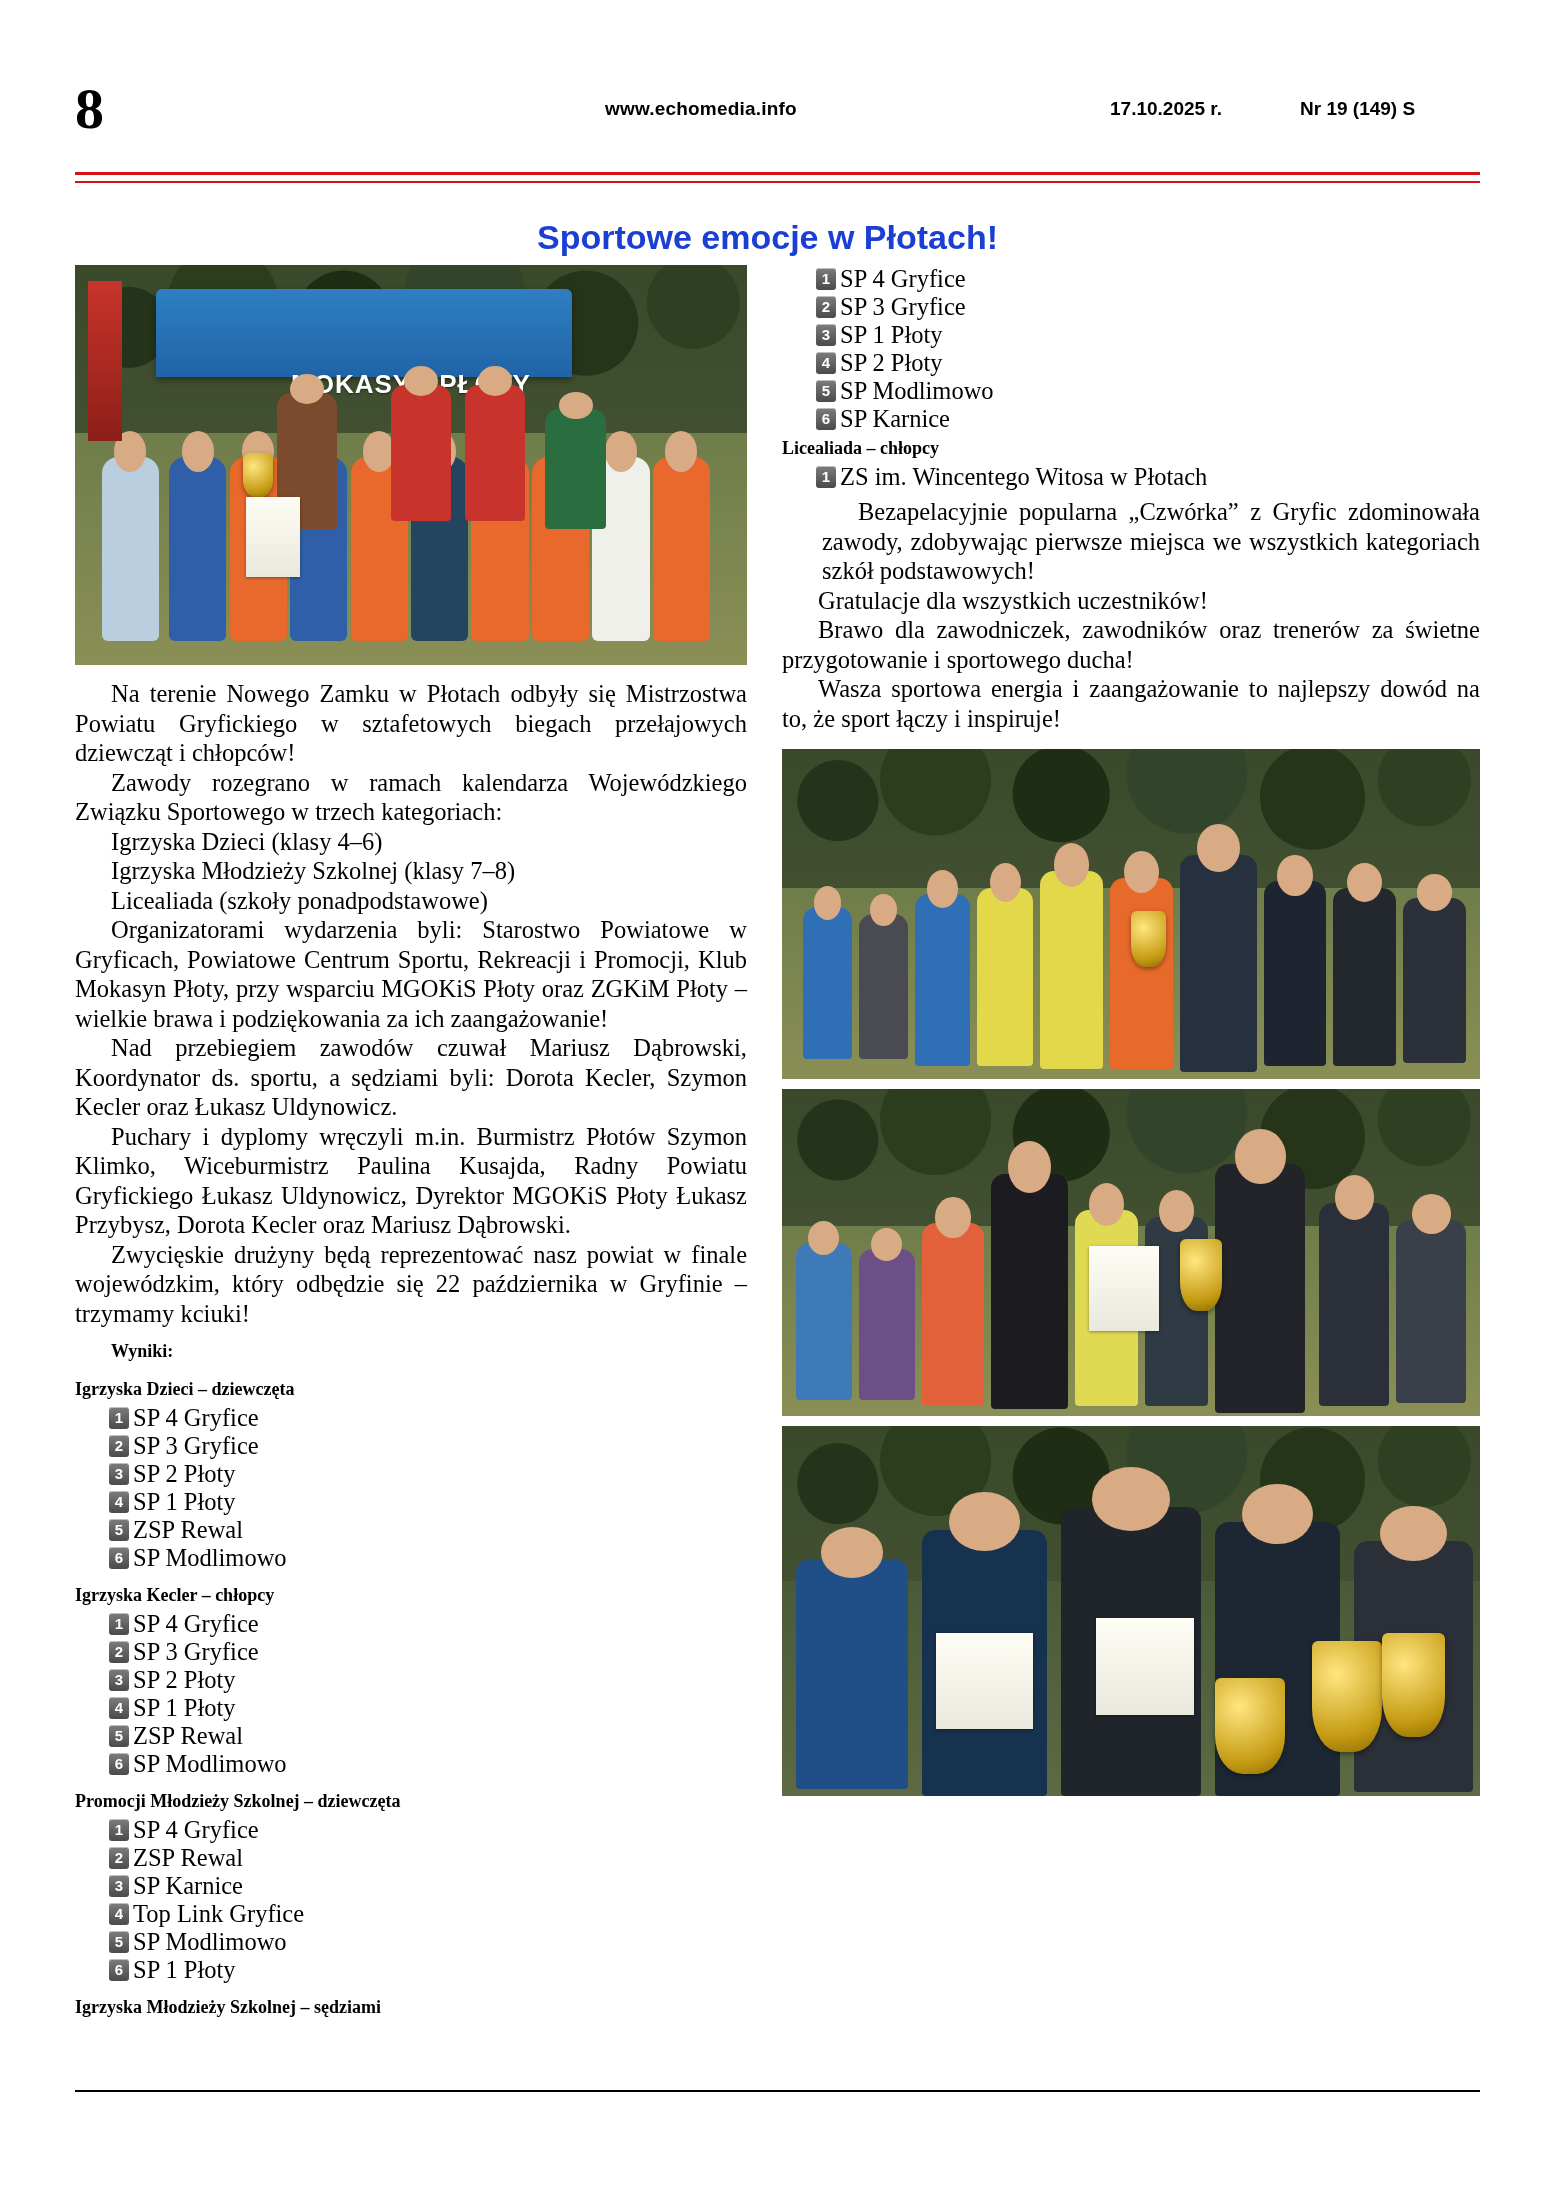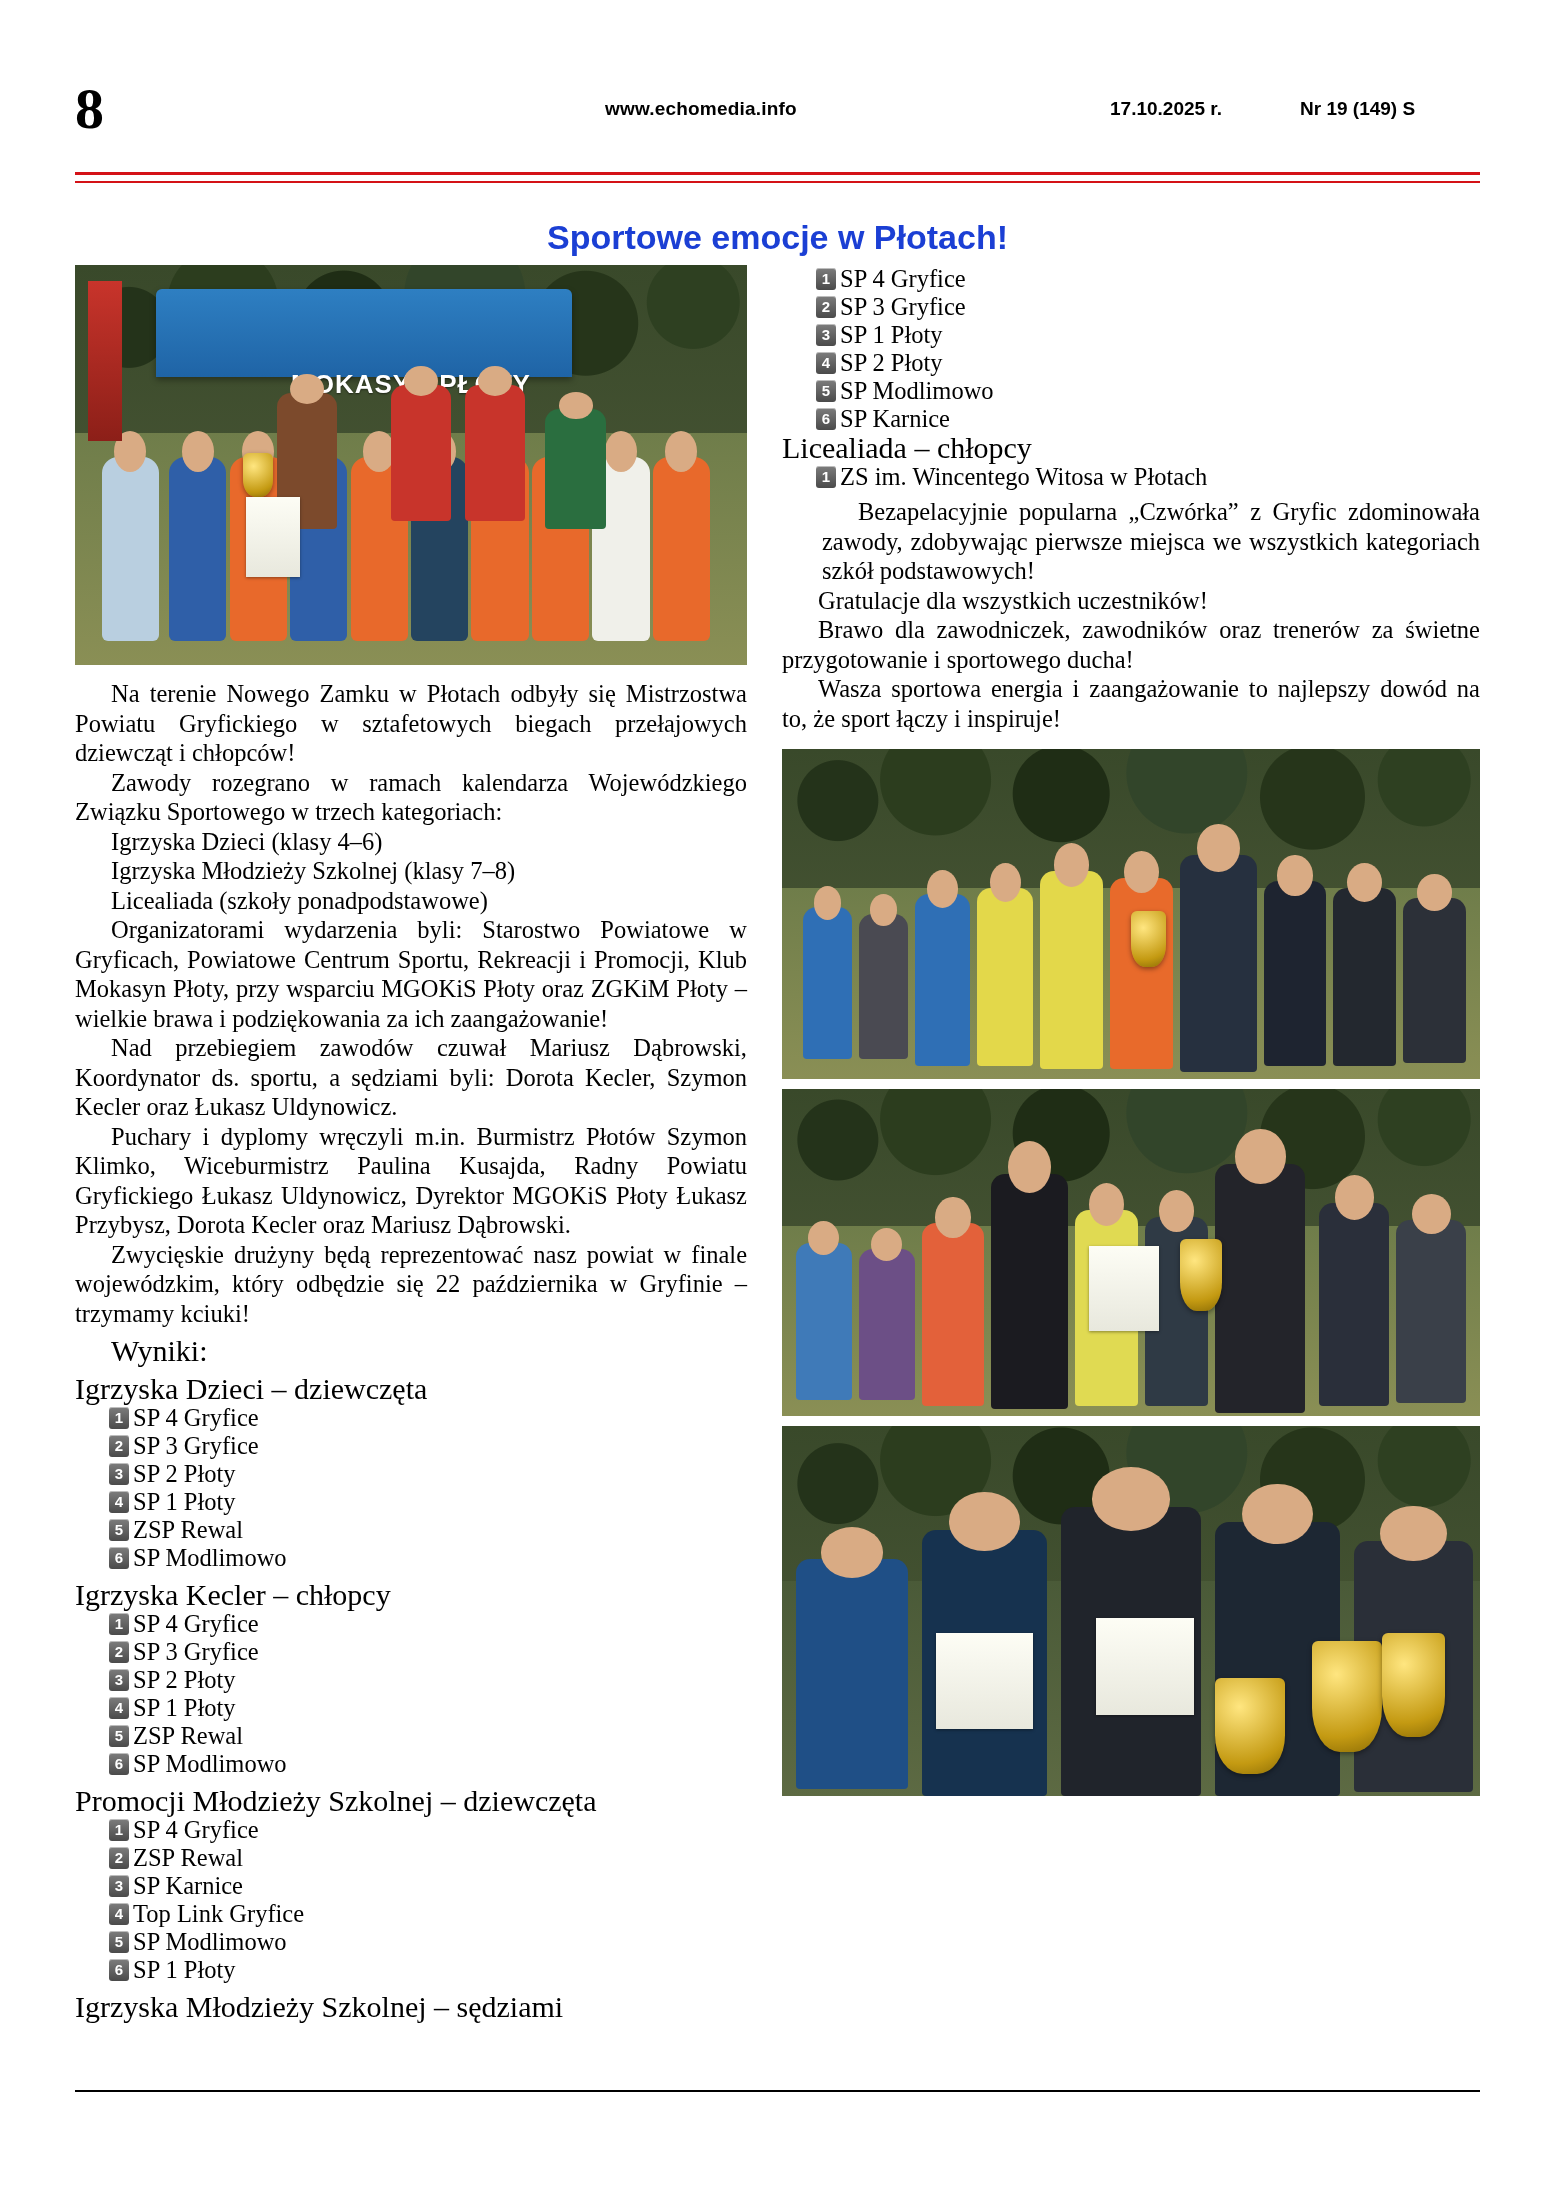--- a/index.html
+++ b/index.html
@@ -82,21 +82,21 @@
     left: 75px;
     top: 2090px;
     width: 1405px;
     height: 0;
     border-top: 2px solid #000;
   }
 
   
   .article-title {
     position: absolute;
-    left: 75px;
+    left: 65px;
     top: 195px;
     width: 1405px;
     text-align: center;
     font-family: "Liberation Sans", sans-serif;
     font-weight: bold;
     font-size: 34px;
     color: #1b3fd4;
   }
 
   
@@ -136,22 +136,22 @@
     margin-bottom: 14px;
   }
   
   #photo-awards-1 { width: 698px; height: 330px; margin-top: 16px; }
   #photo-awards-2 { width: 698px; height: 327px; margin-top: 10px; }
   #photo-awards-3 { width: 698px; height: 370px; margin-top: 10px; }
 
   
   .results-heading {
     font-family: "Liberation Serif", serif;
-    font-weight: normal;
-    font-size: 30px;
+    font-weight: bold;
+    font-size: 18px;
     line-height: 30px;
     margin-top: 8px;
   }
   .results-heading.indent { text-indent: 36px; }
   .rank-list {
     list-style: none;
     margin: 0;
     padding: 0;
   }
   .rank-item {

